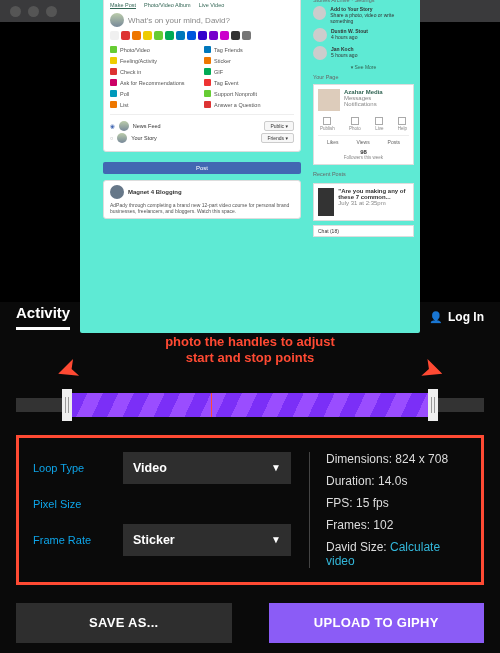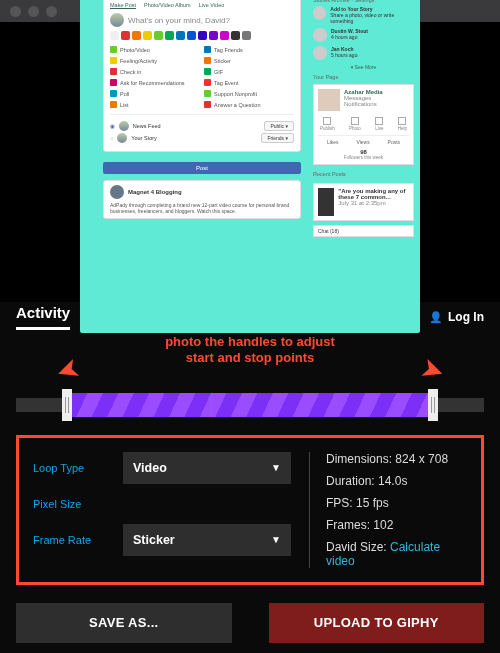--- a/index.html
+++ b/index.html
@@ -99,21 +99,21 @@
   .crow { display:flex; align-items:center; gap:12px;}
   .crow label { width:78px; font-size:11px; color:#0ea5e9;}
   .sel { flex:1; background:#2e2e2e; height:32px; display:flex; align-items:center; padding:0 10px; font-size:12.5px; font-weight:700; position:relative; cursor:pointer;}
   .sel::after { content:"▼"; position:absolute; right:10px; font-size:10px;}
   .info { flex:0 0 158px; border-left:1px solid #444; padding-left:16px; font-size:12px; color:#ddd; display:flex; flex-direction:column; gap:8px;}
   .info a { color:#33b7da; text-decoration:none;}
 
   .actions { display:flex; gap:37px; margin-top:18px;}
   .btn { flex:1; height:40px; display:flex; align-items:center; justify-content:center; font-size:13px; font-weight:800; letter-spacing:0.3px; cursor:pointer;}
   .btn.save { background:#2e2e2e;}
-  .btn.upload { background:#7f1d1d;}
+  .btn.upload { background:#8b5cf6;}
 </style>
 </head>
 <body>
 
 <div class="mac-titlebar">
   <div class="mac-dot"></div>
   <div class="mac-dot"></div>
   <div class="mac-dot"></div>
 </div>
 

